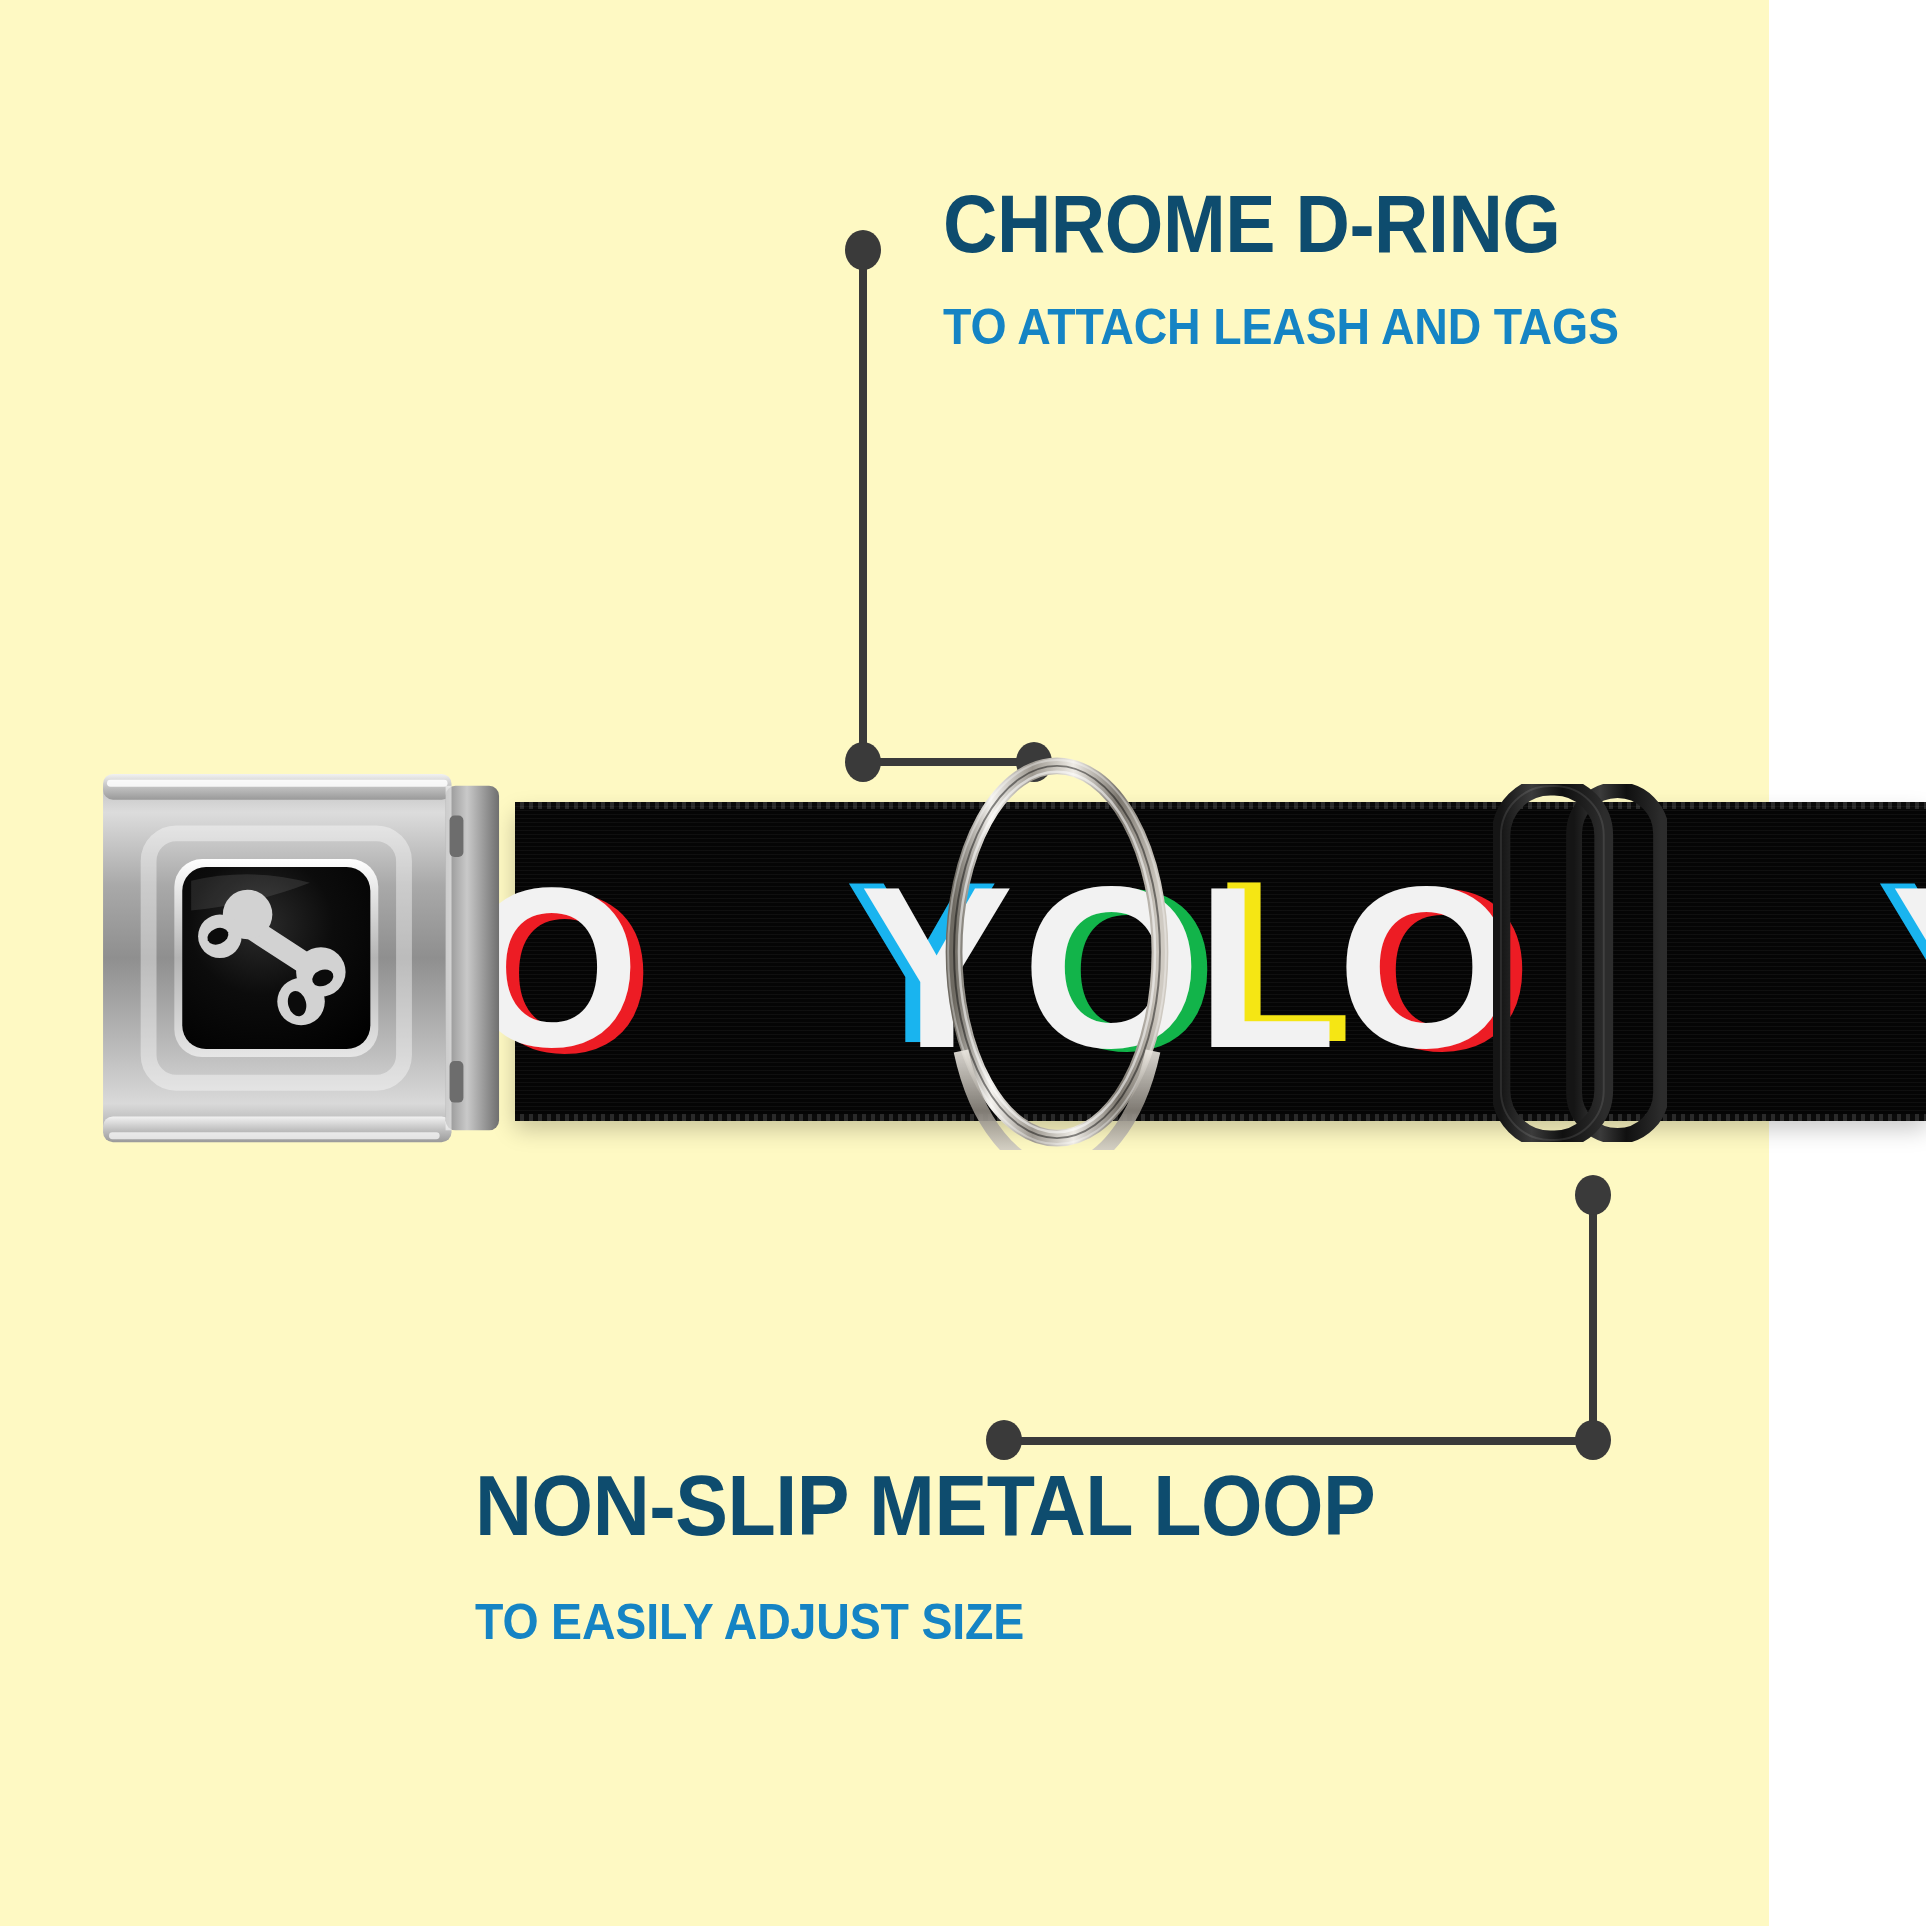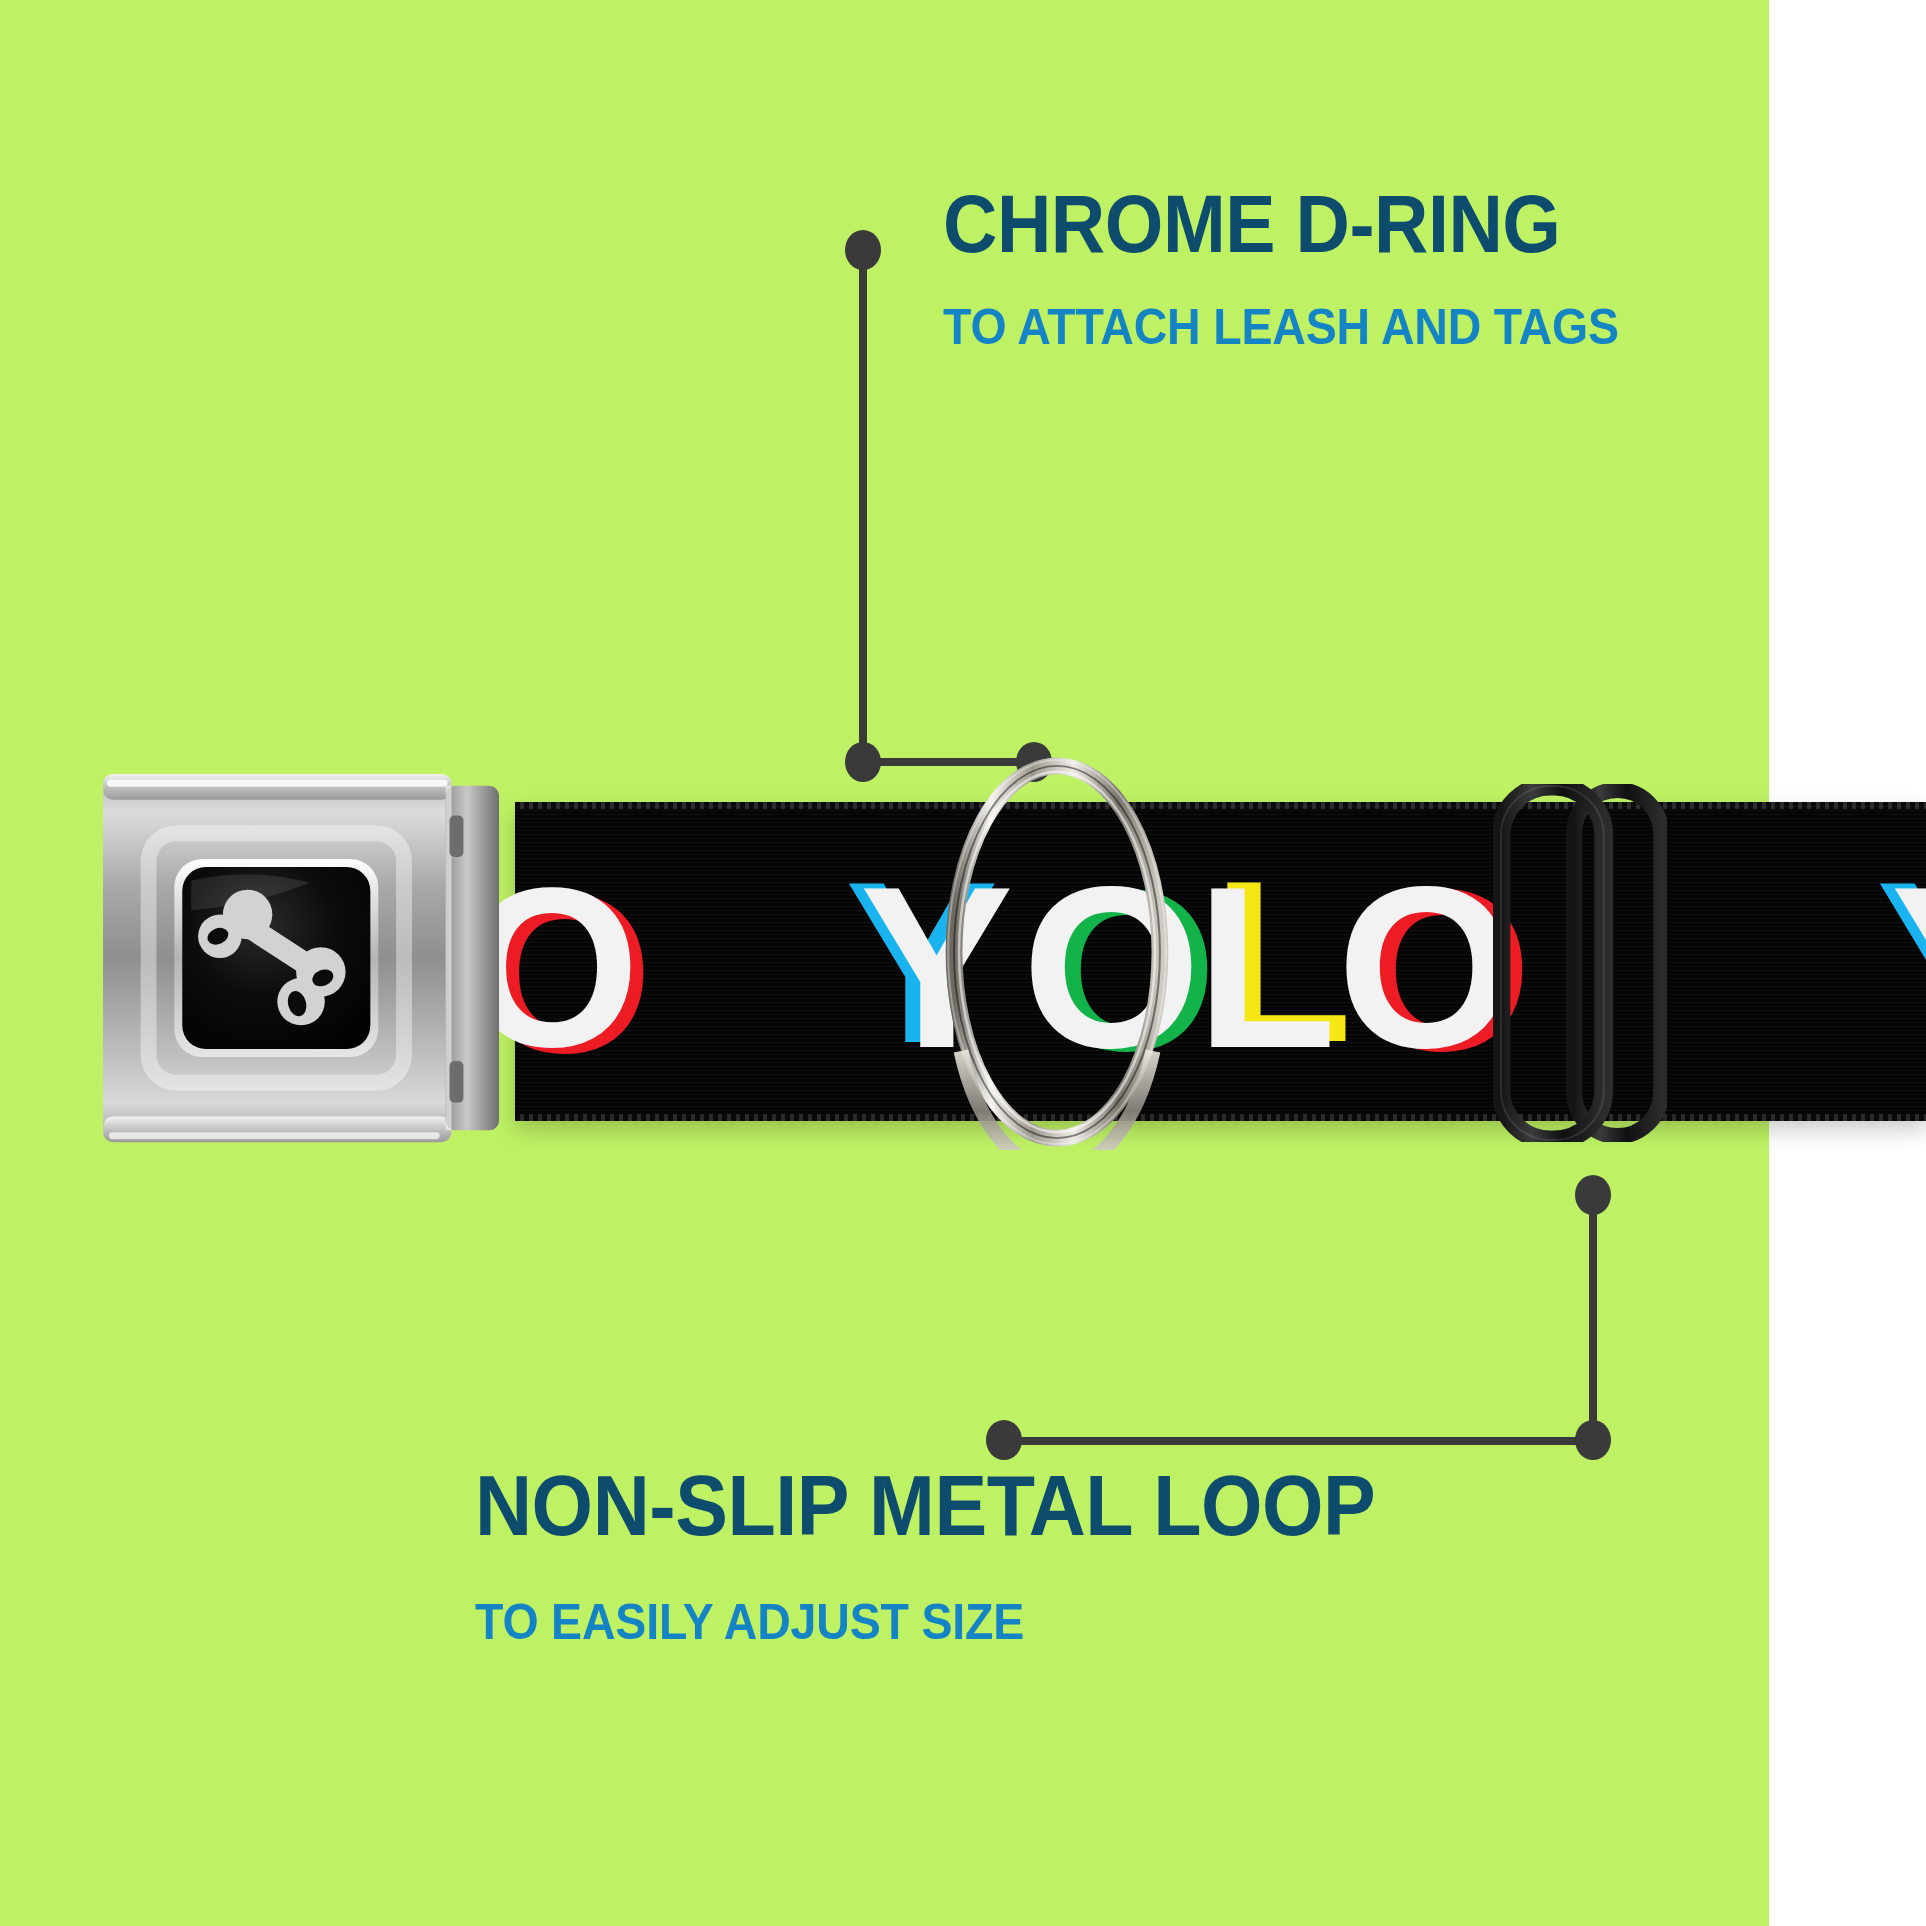--- a/index.html
+++ b/index.html
@@ -3,21 +3,21 @@
 <meta charset="utf-8">
 <style>
   html,body{margin:0;padding:0;}
   body{
     width:1927px;height:1927px;
     background:#ffffff;
     font-family:"Liberation Sans", sans-serif;
     overflow:hidden;
     position:relative;
   }
-  #stage{position:absolute;inset:0;width:1769px;height:1927px;background:#bef264;}
+  #stage{position:absolute;inset:0;width:1769px;height:1927px;background:#fef9c3;}
 
   
   .callout-title{
     position:absolute;
     font-weight:bold;
     letter-spacing:-0.5px;
     white-space:nowrap;
     line-height:1;
   }
   .callout-sub{

